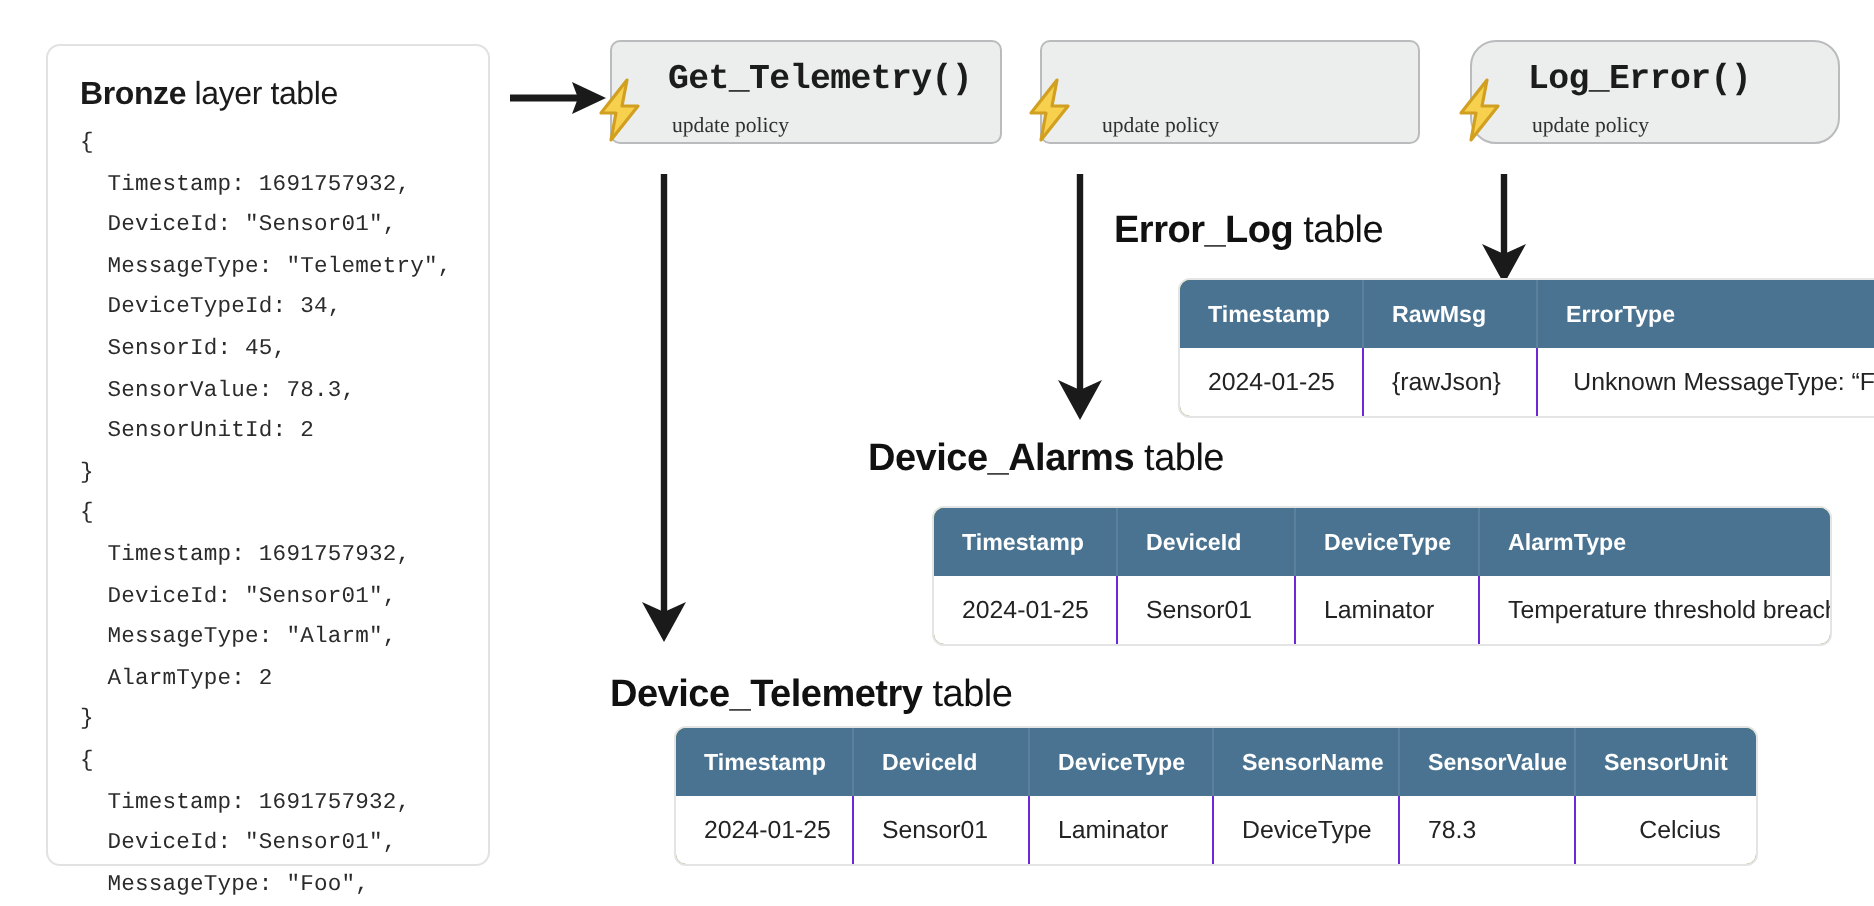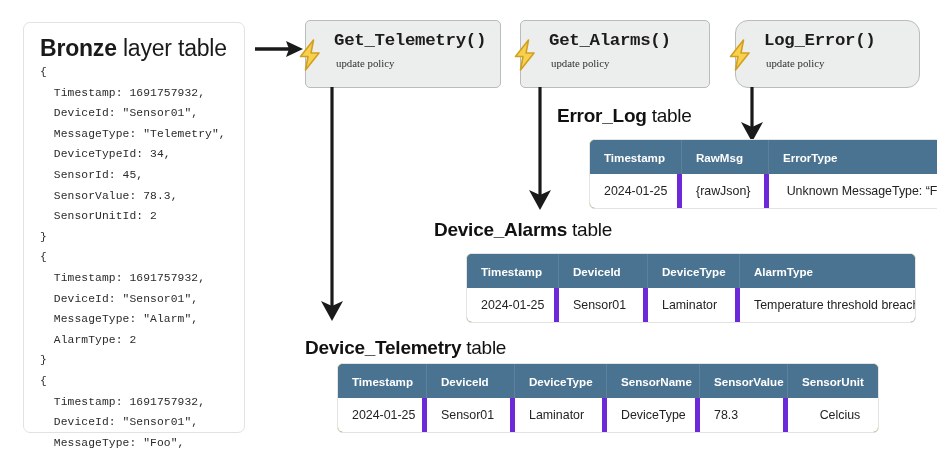--- a/index.html
+++ b/index.html
@@ -27,21 +27,21 @@
     top: 22px;
     width: 222px;
     height: 411px;
     box-sizing: border-box;
     background: #ffffff;
     border: 1px solid #e2e2e2;
     border-radius: 7px;
     padding: 14px 16px 0 16px;
   }
   .bronze-title {
-    font-size: 23px;
+    font-size: 16px;
     color: #1a1a1a;
     letter-spacing: -0.2px;
     line-height: 22px;
     margin-bottom: 3px;
     white-space: nowrap;
   }
   .bronze-title b {
     font-weight: 700;
   }
   .bronze-title span.light {
@@ -56,21 +56,21 @@
     letter-spacing: 0.1px;
   }
 
   
   .fn-box {
     position: absolute;
     box-sizing: border-box;
     background: #eceded;
     border: 1px solid #b9bbbd;
     border-radius: 5px;
-    height: 68px;
+    height: 52px;
     top: 20px;
   }
   .fn-box .fn-name {
     position: absolute;
     left: 28px;
     top: 10px;
     font-family: "Liberation Mono", "DejaVu Sans Mono", monospace;
     font-size: 17.4px;
     font-weight: 700;
     color: #1c1c1c;
@@ -138,21 +138,21 @@
   .tbl td {
     background: #ffffff;
     color: #232323;
     font-size: 12.4px;
     font-weight: 400;
     text-align: left;
     padding: 0 0 0 14px;
     height: 34px;
     vertical-align: middle;
     white-space: nowrap;
-    border-right: 5px solid #6d28d9;
+    border-right: 1px solid #6d28d9;
   }
   .tbl td:last-child { border-right: none; text-align: center; }
 </style>
 </head>
 <body>
 
 <div id="canvas">
 
   <div class="bronze-card">
     <div class="bronze-title">
@@ -191,21 +191,20 @@
       <path d="M16.5 1 L3.5 17.5 L11 17.5 L8.5 31 L22 14 L14 14 Z" fill="#f7d14e" stroke="#d2a021" stroke-width="1.6" stroke-linejoin="round"></path>
     </svg>
     <div class="fn-name">Get_Telemetry()</div>
     <div class="fn-sub">update policy</div>
   </div>
 
   <div class="fn-box" style="left:520px; width:190px;">
     <svg class="bolt" viewBox="0 0 26 32">
       <path d="M16.5 1 L3.5 17.5 L11 17.5 L8.5 31 L22 14 L14 14 Z" fill="#f7d14e" stroke="#d2a021" stroke-width="1.6" stroke-linejoin="round"></path>
     </svg>
-    <div class="fn-name">Get_Alarms()</div>
     <div class="fn-sub">update policy</div>
   </div>
 
   <div class="fn-box" style="left:735px; width:185px;border-radius:13px;">
     <svg class="bolt" viewBox="0 0 26 32">
       <path d="M16.5 1 L3.5 17.5 L11 17.5 L8.5 31 L22 14 L14 14 Z" fill="#f7d14e" stroke="#d2a021" stroke-width="1.6" stroke-linejoin="round"></path>
     </svg>
     <div class="fn-name">Log_Error()</div>
     <div class="fn-sub">update policy</div>
   </div>

